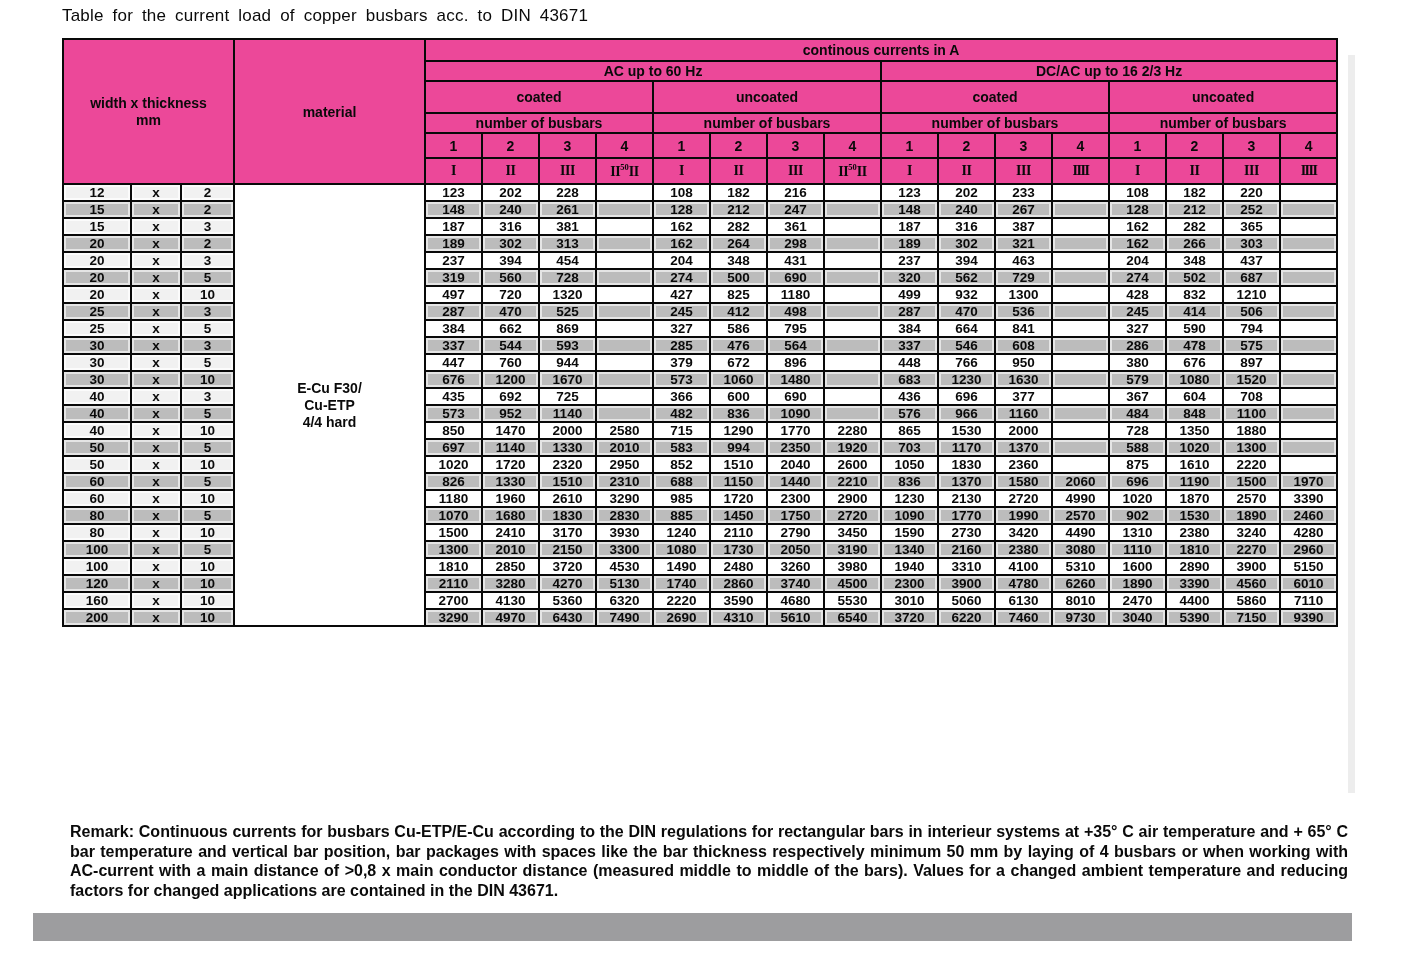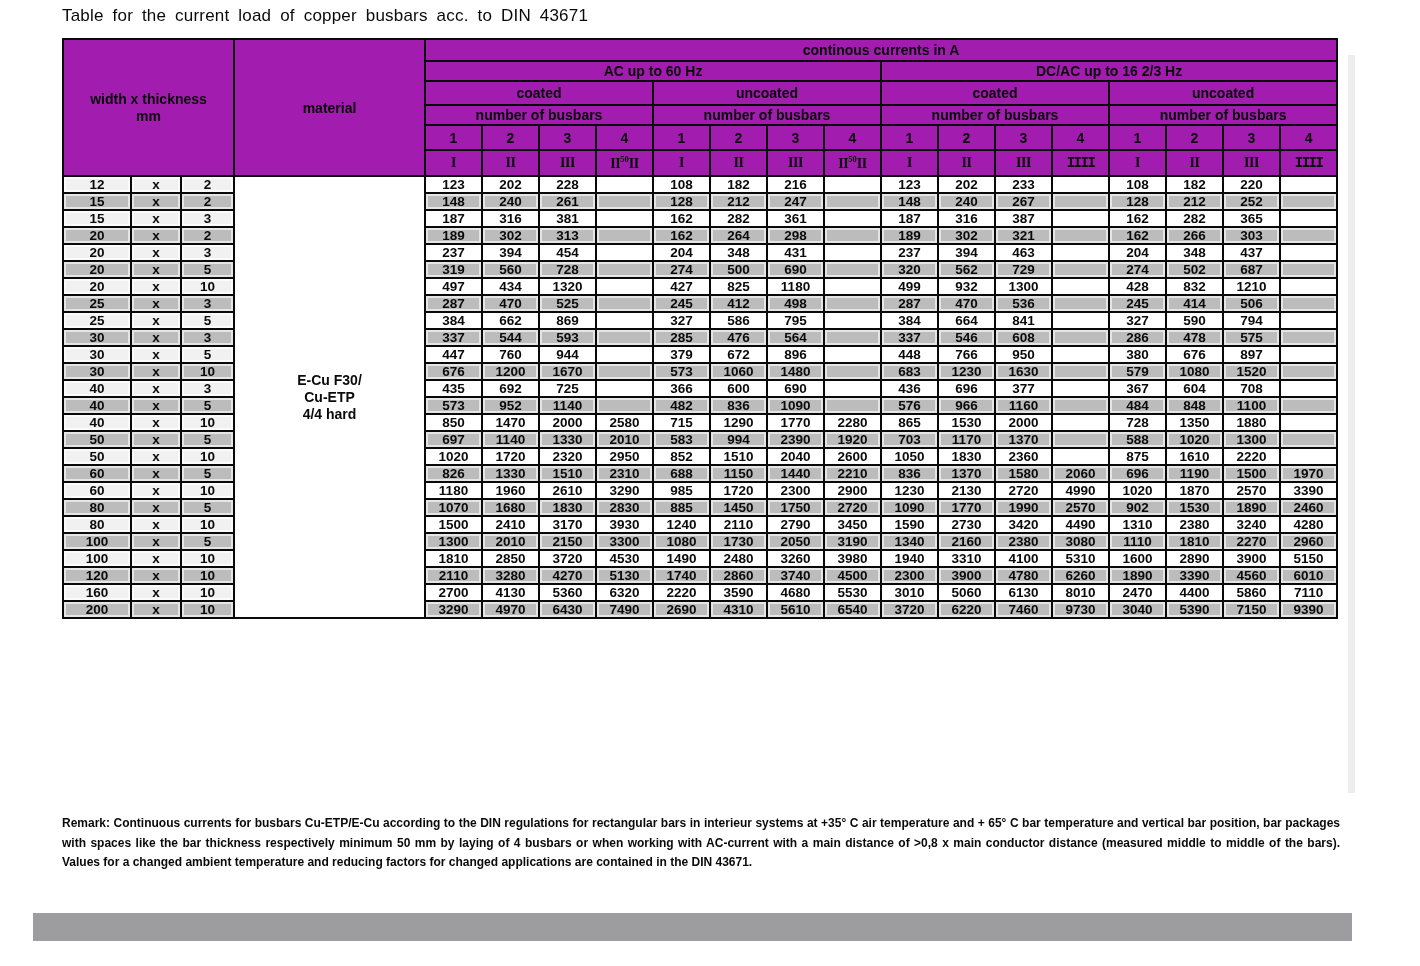--- a/index.html
+++ b/index.html
@@ -13,41 +13,41 @@
   }
   .busbar-table{
     position:absolute;left:62px;top:38px;
     border-collapse:collapse;table-layout:fixed;width:1274px;
     font-weight:700;
   }
   .busbar-table th,.busbar-table td{
     border:2px solid #090909;text-align:center;vertical-align:middle;
     padding:0;overflow:hidden;white-space:nowrap;
   }
-  .busbar-table thead th{font-size:14px;font-weight:700;background:#a21caf;}
-  .hrow1{height:22px;} .hrow2{height:20px;} .hrow3{height:24px;}
+  .busbar-table thead th{font-size:14px;font-weight:700;background:#ec4899;}
+  .hrow1{height:22px;} .hrow2{height:20px;} .hrow3{height:32px;}
   .hrow4{height:20px;} .hrow5{height:25px;} .hrow6{height:26px;}
   .wt-cell{line-height:17px;font-size:14px;}
   .roman{
     font-family:"Liberation Serif",serif;font-size:15px;font-weight:700;letter-spacing:-.5px;
   }
   .roman sup{font-size:8.5px;vertical-align:super;letter-spacing:0;}
-  .roman-iiii{letter-spacing:-1.5px;font-family:Liberation Mono, monospace;}
+  .roman-iiii{letter-spacing:-1.5px;}
   .busbar-table tbody tr{height:16px;margin-top:40px;}
   .busbar-table tbody td{font-size:13.5px;}
   .busbar-table tbody td.dim{background:#f1f1f1;box-shadow:inset 0 0 0 2px #fbfbfb;}
   .busbar-table tbody tr.shade td{background:#bcbcbc;box-shadow:inset 0 0 0 2px #e5e5e5;}
   .busbar-table td.material-cell,
   .busbar-table tbody tr.shade td.material-cell{
     background:#ffffff;box-shadow:none;white-space:pre-line;
     font-size:14px;line-height:17px;font-weight:700;
   }
   .remark{
-    position:absolute;left:62px;top:814px;width:1278px;margin:0;
-    font-size:12px;line-height:19.5px;font-weight:700;text-align:justify;color:#0a0a0a;
+    position:absolute;left:62px;top:814px;width:1278px;margin:8px;
+    font-size:16px;line-height:19.5px;font-weight:700;text-align:justify;color:#0a0a0a;
   }
   .bottom-band{
     position:absolute;left:33px;top:913px;width:1319px;height:28px;background:#9d9d9f;
   }
   .right-edge-strip{
     position:absolute;left:1348px;top:55px;width:7px;height:738px;background:#ededed;
   }
 </style>
 </head>
 <body>
@@ -267,21 +267,21 @@
         <td class="num">274</td>
         <td class="num">502</td>
         <td class="num">687</td>
         <td class="num"></td>
       </tr>
       <tr>
         <td class="dim">20</td>
         <td class="dim">x</td>
         <td class="dim">10</td>
         <td class="num">497</td>
-        <td class="num">434</td>
+        <td class="num">720</td>
         <td class="num">1320</td>
         <td class="num"></td>
         <td class="num">427</td>
         <td class="num">825</td>
         <td class="num">1180</td>
         <td class="num"></td>
         <td class="num">499</td>
         <td class="num">932</td>
         <td class="num">1300</td>
         <td class="num"></td>
@@ -461,21 +461,21 @@
       <tr class="shade">
         <td class="dim">50</td>
         <td class="dim">x</td>
         <td class="dim">5</td>
         <td class="num">697</td>
         <td class="num">1140</td>
         <td class="num">1330</td>
         <td class="num">2010</td>
         <td class="num">583</td>
         <td class="num">994</td>
-        <td class="num">2390</td>
+        <td class="num">2350</td>
         <td class="num">1920</td>
         <td class="num">703</td>
         <td class="num">1170</td>
         <td class="num">1370</td>
         <td class="num"></td>
         <td class="num">588</td>
         <td class="num">1020</td>
         <td class="num">1300</td>
         <td class="num"></td>
       </tr>

